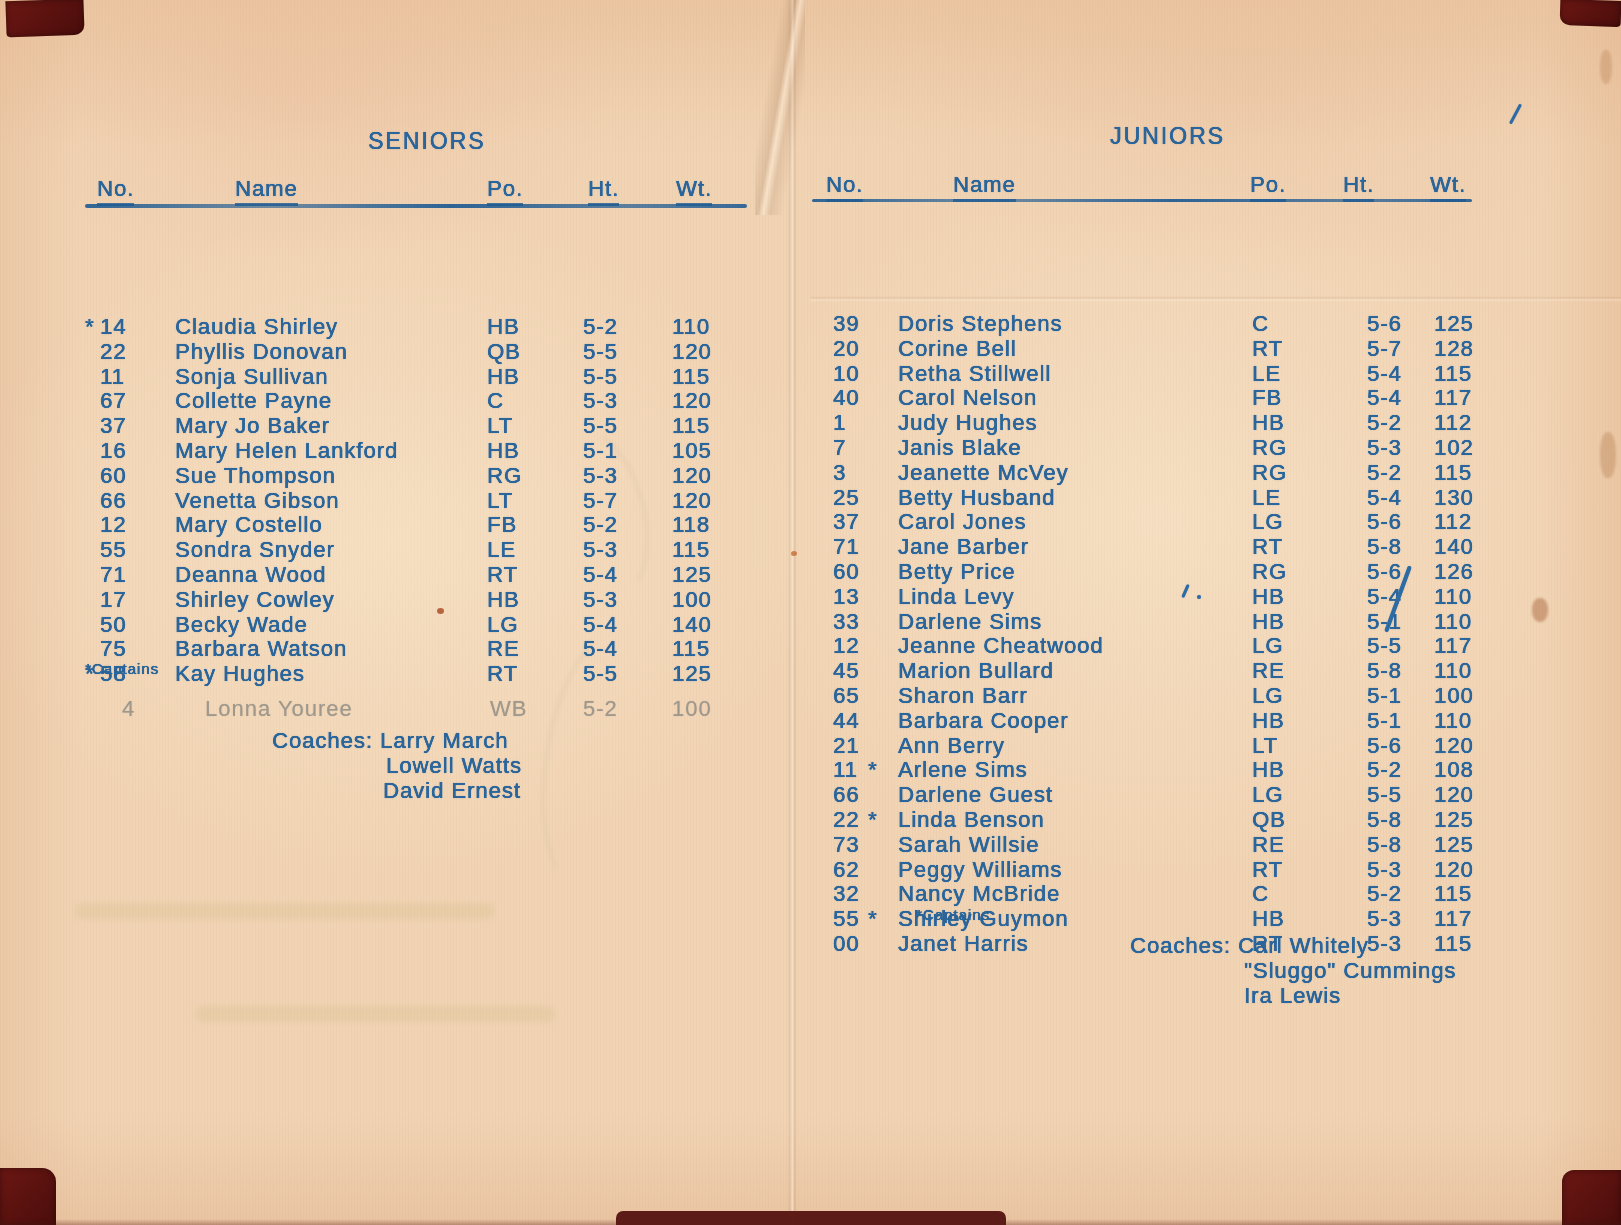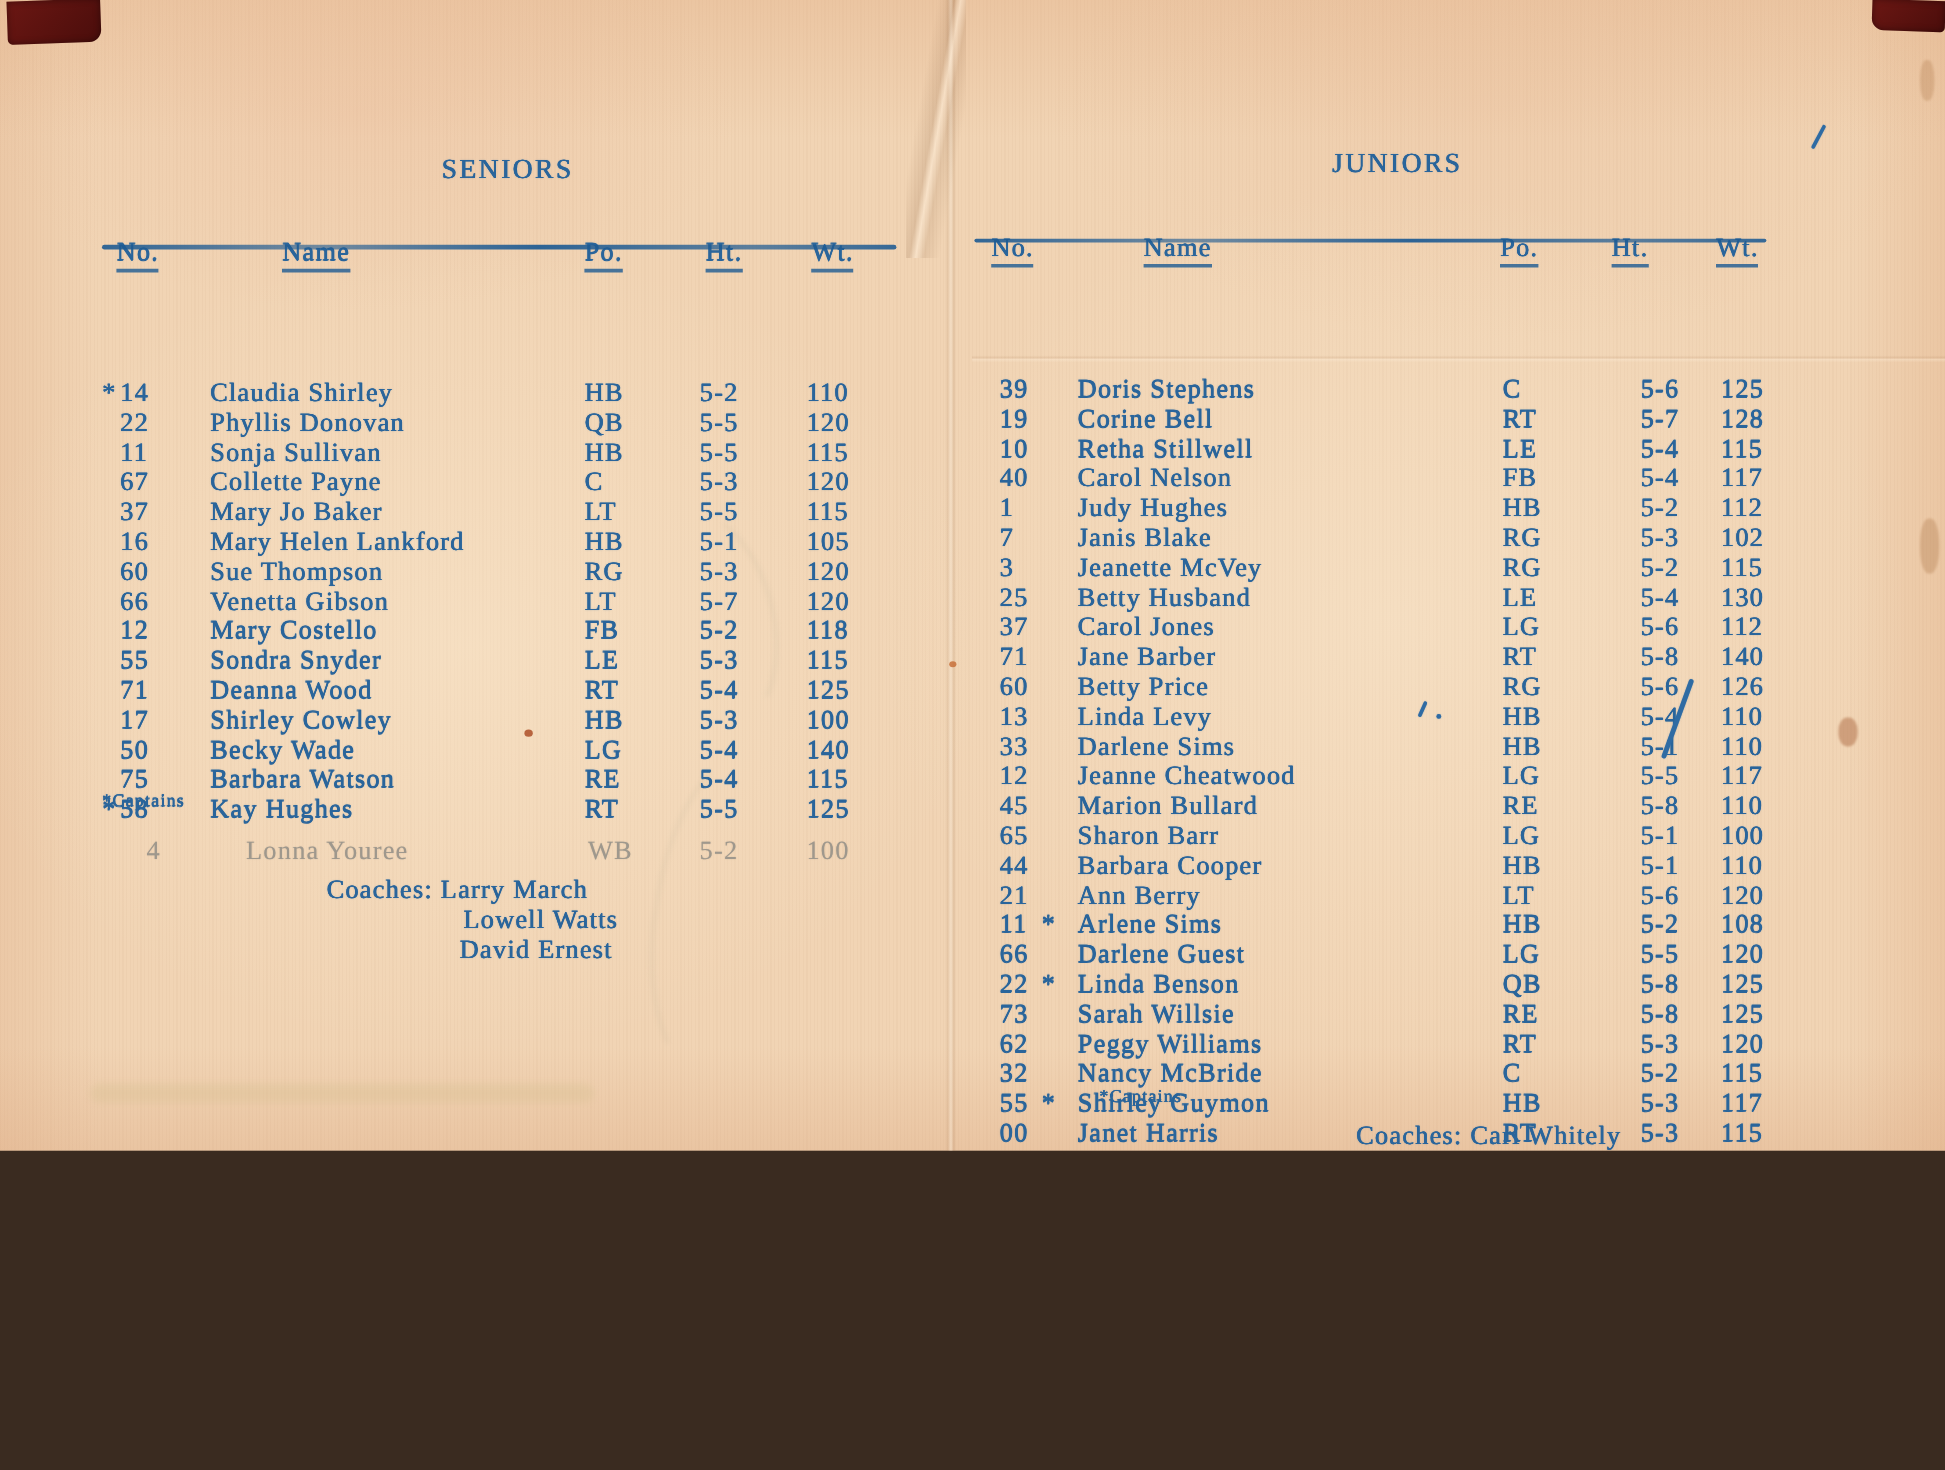--- a/index.html
+++ b/index.html
@@ -1,18 +1,18 @@
 <!DOCTYPE html>
 <html><head>
 <meta charset="utf-8">
 <style>
   html,body{margin:0;padding:0;background:#3a2b20;}
   .canvas{
-    position:relative;width:1621px;height:959px;overflow:hidden;
-    font-family:Liberation Serif, serif;
+    position:relative;width:1621px;height:1225px;overflow:hidden;
+    font-family:Liberation Sans, sans-serif;
     background:
       radial-gradient(620px 480px at 390px 540px, rgba(252,236,210,.45), rgba(252,236,210,0) 70%),
       radial-gradient(620px 520px at 1160px 520px, rgba(252,238,214,.40), rgba(252,238,214,0) 70%),
       radial-gradient(420px 220px at 300px 95px, rgba(233,180,148,.28), rgba(233,180,148,0) 75%),
       radial-gradient(500px 260px at 1250px 90px, rgba(230,180,145,.22), rgba(230,180,145,0) 75%),
       linear-gradient(180deg, rgba(226,175,134,.40), rgba(226,175,134,0) 12%),
       linear-gradient(0deg, rgba(219,166,126,.34), rgba(219,166,126,0) 9%),
       linear-gradient(90deg, rgba(221,170,131,.28), rgba(221,170,131,0) 5%),
       linear-gradient(270deg, rgba(223,172,131,.34), rgba(223,172,131,0) 5%),
       repeating-linear-gradient(90deg, rgba(151,103,64,.045) 0 1px, rgba(255,255,255,0) 1px 3px),
@@ -20,21 +20,21 @@
     color:#2a659b;
   }
   .ink{
     color:#2a659b;
     text-shadow:.4px 0 0 currentColor, 0 .4px 0 currentColor, 0 0 1.5px rgba(40,100,155,.35);
     white-space:pre;
   }
   .abs{position:absolute;}
   .title{font-size:23px;letter-spacing:2px;filter:blur(.35px);}
   .tbl{position:absolute;font-size:22px;letter-spacing:1px;}
-  .hdr{position:absolute;font-size:22px;letter-spacing:1px;border-bottom:3px solid rgba(29,90,146,.8);padding-bottom:1px;margin-top:21px;}
+  .hdr{position:absolute;font-size:22px;letter-spacing:1px;border-bottom:3px solid rgba(29,90,146,.8);padding-bottom:1px;}
   .rule{position:absolute;background:linear-gradient(90deg, rgba(29,90,146,.9), rgba(29,90,146,.6) 28%, rgba(29,90,146,.92) 55%, rgba(29,90,146,.7) 82%, rgba(29,90,146,.88));border-radius:2px;}
   .row{position:relative;height:24.8px;}
   .cell{position:absolute;top:0;white-space:pre;}
   
   .t-sen .c-star{left:0;}   .t-sen .c-no{left:15px;}  .t-sen .c-name{left:90px;}
   .t-sen .c-po{left:402px;} .t-sen .c-ht{left:498px;} .t-sen .c-wt{left:587px;}
   
   .t-jun .c-no{left:15px;}  .t-jun .c-star{left:50px;} .t-jun .c-name{left:80px;}
   .t-jun .c-po{left:434px;} .t-jun .c-ht{left:549px;}  .t-jun .c-wt{left:616px;}
   .row.faded{margin-top:10px;color:#98938a;text-shadow:0 0 1px rgba(130,125,115,.5);opacity:.92;}
@@ -211,21 +211,21 @@
   <div class="tbl t-jun ink" style="left:818px;top:233px;width:680px;">
     
   <div class="row">
         <span class="cell c-no">39</span>
         <span class="cell c-star"></span>
         <span class="cell c-name">Doris Stephens</span>
         <span class="cell c-po">C</span>
         <span class="cell c-ht">5-6</span>
         <span class="cell c-wt">125</span>
       </div><div class="row">
-        <span class="cell c-no">19</span>
+        <span class="cell c-no">20</span>
         <span class="cell c-star"></span>
         <span class="cell c-name">Corine Bell</span>
         <span class="cell c-po">RT</span>
         <span class="cell c-ht">5-7</span>
         <span class="cell c-wt">128</span>
       </div><div class="row">
         <span class="cell c-no">10</span>
         <span class="cell c-star"></span>
         <span class="cell c-name">Retha Stillwell</span>
         <span class="cell c-po">LE</span>

